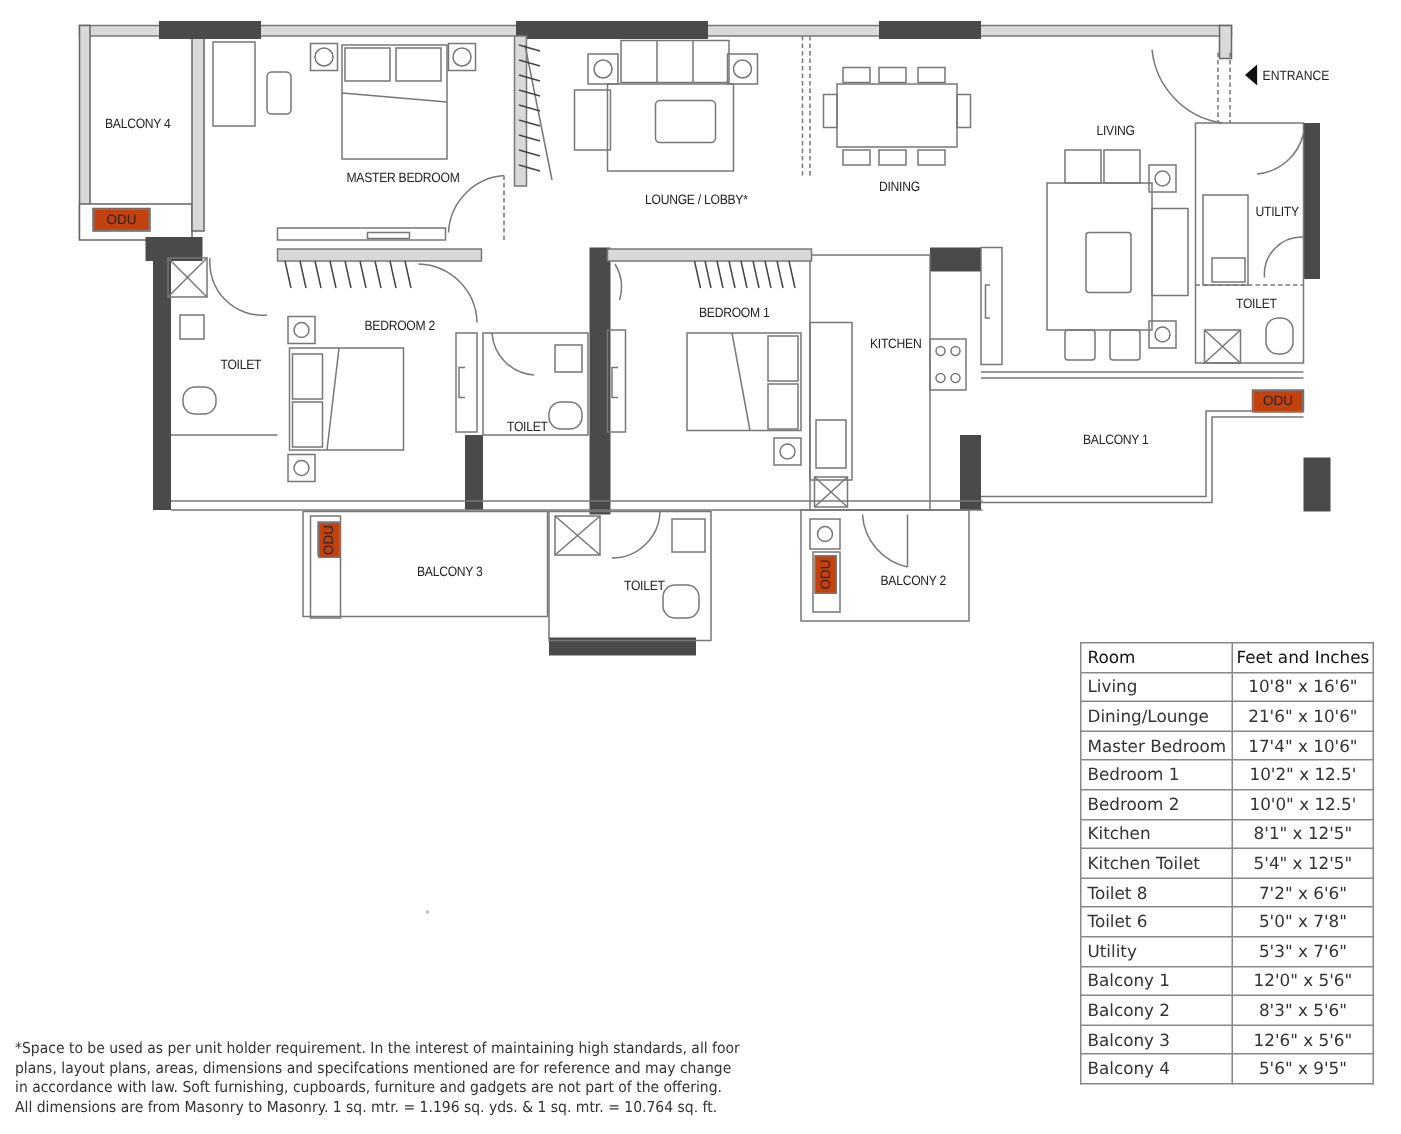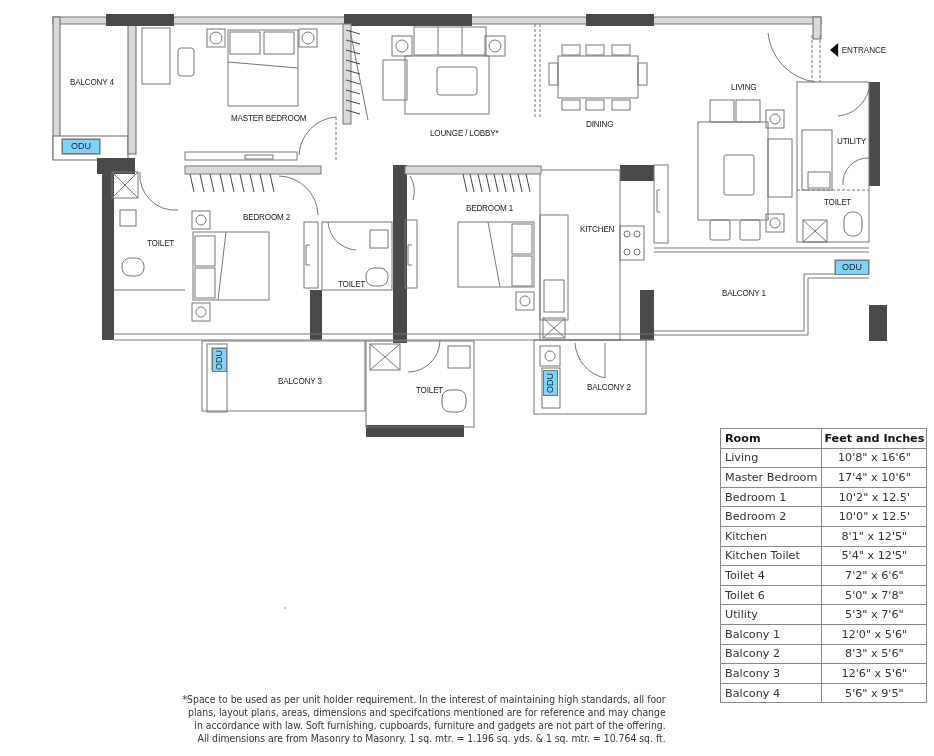--- a/index.html
+++ b/index.html
@@ -1,28 +1,28 @@
 <!DOCTYPE html>
 <html><head>
 <meta charset="utf-8">
 <style>
   html,body{margin:0;padding:0;background:#fff;}
   body{width:934px;height:756px;position:relative;overflow:hidden;font-family:"Liberation Sans",sans-serif;color:#222;}
   #plan{position:absolute;left:0;top:0;width:934px;height:440px;}
   .lbl{position:absolute;font-family:"Liberation Sans",sans-serif;font-size:9px;color:#222;letter-spacing:-0.2px;white-space:nowrap;transform:scaleX(0.9);transform-origin:left center;}
-  .odu{position:absolute;font-size:9px;border:1px solid #777;background:#7dd3fc;text-align:center;line-height:12px;}
+  .odu{position:absolute;font-size:9px;border:1px solid #777;background:#c2410c;text-align:center;line-height:12px;}
   .odu.v{writing-mode:vertical-rl;transform:rotate(180deg);line-height:12px;}
   .entrance{position:absolute;left:830px;top:43px;display:flex;align-items:center;gap:4px;font-size:9px;transform:scaleX(0.9);transform-origin:left center;}
   .arrow{width:0;height:0;border-top:7px solid transparent;border-bottom:7px solid transparent;border-right:9px solid #111;}
   table.dims{position:absolute;left:720px;top:428px;width:194px;border-collapse:collapse;font-family:"DejaVu Sans",sans-serif;font-size:11.2px;color:#333;}
   table.dims th,table.dims td{border:1px solid #888;height:18.6px;padding:0 4px;}
-  table.dims th{color:#111;font-weight:bold;text-align:left;}
+  table.dims th{color:#111;font-weight:normal;text-align:left;}
   table.dims th.c,table.dims td.c{text-align:center;white-space:nowrap;padding:0 2px;}
   table.dims td.r{white-space:nowrap;}
-  .note{position:absolute;left:10px;top:693px;width:705px;font-family:"DejaVu Sans",sans-serif;font-size:10px;line-height:13px;color:#333;text-align:right;}
+  .note{position:absolute;left:10px;top:693px;width:705px;font-family:"DejaVu Sans",sans-serif;font-size:10px;line-height:13px;color:#333;}
   .note span{display:block;white-space:nowrap;transform:scaleX(0.93);transform-origin:left center;}
   .dot{position:absolute;left:284px;top:607px;width:2px;height:2px;background:#bbb;}
 </style>
 </head>
 <body>
 
 <svg id="plan" viewBox="0 0 934 440" xmlns="http://www.w3.org/2000/svg">
   <g fill="none" stroke="#666" stroke-width="1">
 
     <rect x="53" y="17" width="768" height="7" fill="#d9d9d9" stroke="#777"></rect>
@@ -237,41 +237,45 @@
       <th>Room</th>
       <th class="c">Feet and Inches</th>
     </tr>
   </thead>
   <tbody>
     <tr>
         <td class="r">Living</td>
         <td class="c">10'8" x 16'6"</td>
       </tr>
     <tr>
+        <td class="r">Dining/Lounge</td>
+        <td class="c">21'6" x 10'6"</td>
+      </tr>
+    <tr>
         <td class="r">Master Bedroom</td>
         <td class="c">17'4" x 10'6"</td>
       </tr>
     <tr>
         <td class="r">Bedroom 1</td>
         <td class="c">10'2" x 12.5'</td>
       </tr>
     <tr>
         <td class="r">Bedroom 2</td>
         <td class="c">10'0" x 12.5'</td>
       </tr>
     <tr>
         <td class="r">Kitchen</td>
         <td class="c">8'1" x 12'5"</td>
       </tr>
     <tr>
         <td class="r">Kitchen Toilet</td>
         <td class="c">5'4" x 12'5"</td>
       </tr>
     <tr>
-        <td class="r">Toilet 4</td>
+        <td class="r">Toilet 8</td>
         <td class="c">7'2" x 6'6"</td>
       </tr>
     <tr>
         <td class="r">Toilet 6</td>
         <td class="c">5'0" x 7'8"</td>
       </tr>
     <tr>
         <td class="r">Utility</td>
         <td class="c">5'3" x 7'6"</td>
       </tr>

